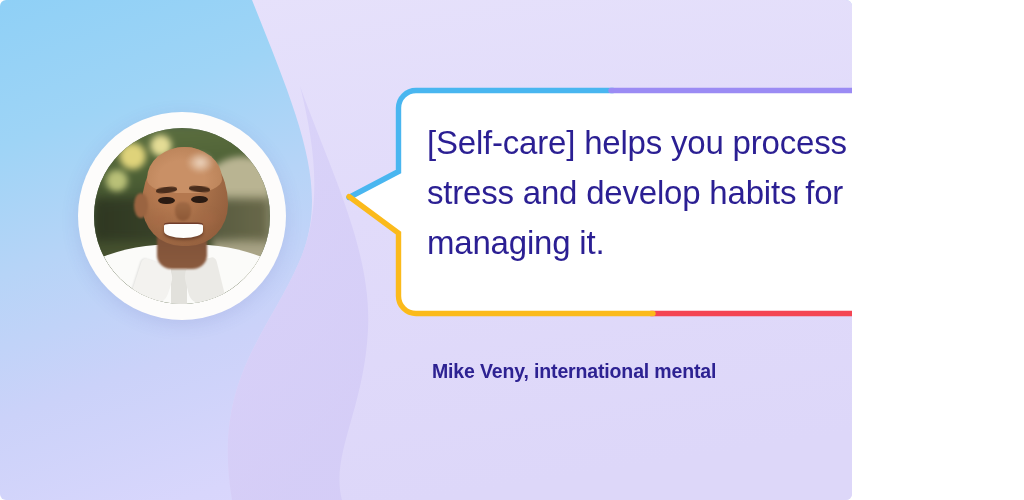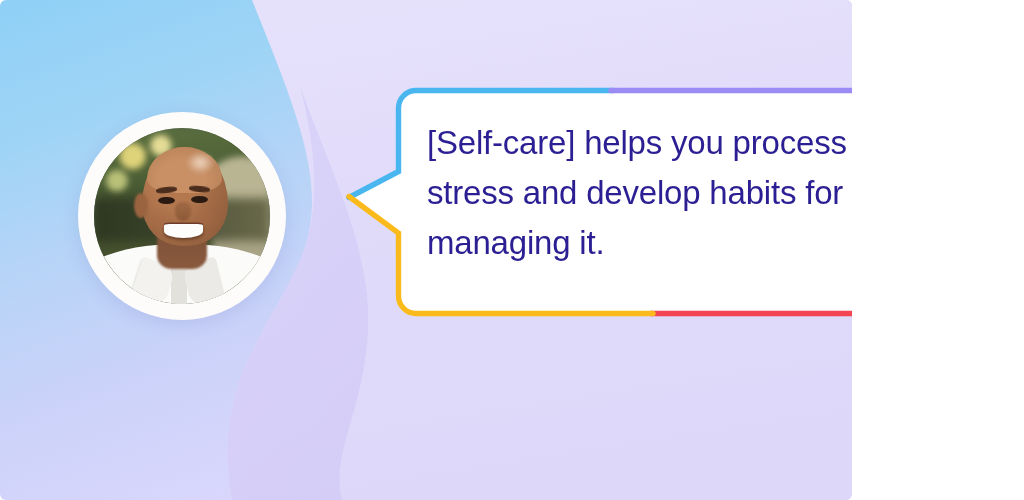--- a/index.html
+++ b/index.html
@@ -248,20 +248,21 @@
       <path d="M 266 3.5 L 580 3.5 A 17.5 17.5 0 0 1 597.5 21 L 597.5 115" fill="none" stroke="#9b8bf4" stroke-width="5.4" stroke-linecap="round"></path>
 
       <path d="M 597.5 113 L 597.5 209 A 17.5 17.5 0 0 1 580 226.5 L 306 226.5" fill="none" stroke="#f44553" stroke-width="5.4" stroke-linecap="round"></path>
 
       <path d="M 308 226.5 L 71 226.5 A 17.5 17.5 0 0 1 53.5 209 L 53.5 146 L 4 109.5" fill="none" stroke="#fbba1b" stroke-width="5.4" stroke-linecap="round"></path>
     </svg>
     <div id="bubble-text">[Self-care] helps you process that stress and develop habits for managing it.</div>
   </div>
 
   <div id="attribution">
+    <div>Mike Veny, international mental</div>
   </div>
 
   <svg id="quote-mark" viewBox="0 0 58 52">
     <path d="M 16 2 C 9 14 2 28 2 38 C 2 46.5 6.5 51 12.5 51 C 18.5 51 23 46.5 23 40
              C 23 33 18.5 29.5 13 30 C 13.5 20 17 10 21 2 Z" fill="#2e2196"></path>
     <path d="M 45 2 C 38 14 31 28 31 38 C 31 46.5 35.5 51 41.5 51 C 47.5 51 52 46.5 52 40
              C 52 33 47.5 29.5 42 30 C 42.5 20 46 10 50 2 Z" fill="#2e2196"></path>
   </svg>
 
 </div>

